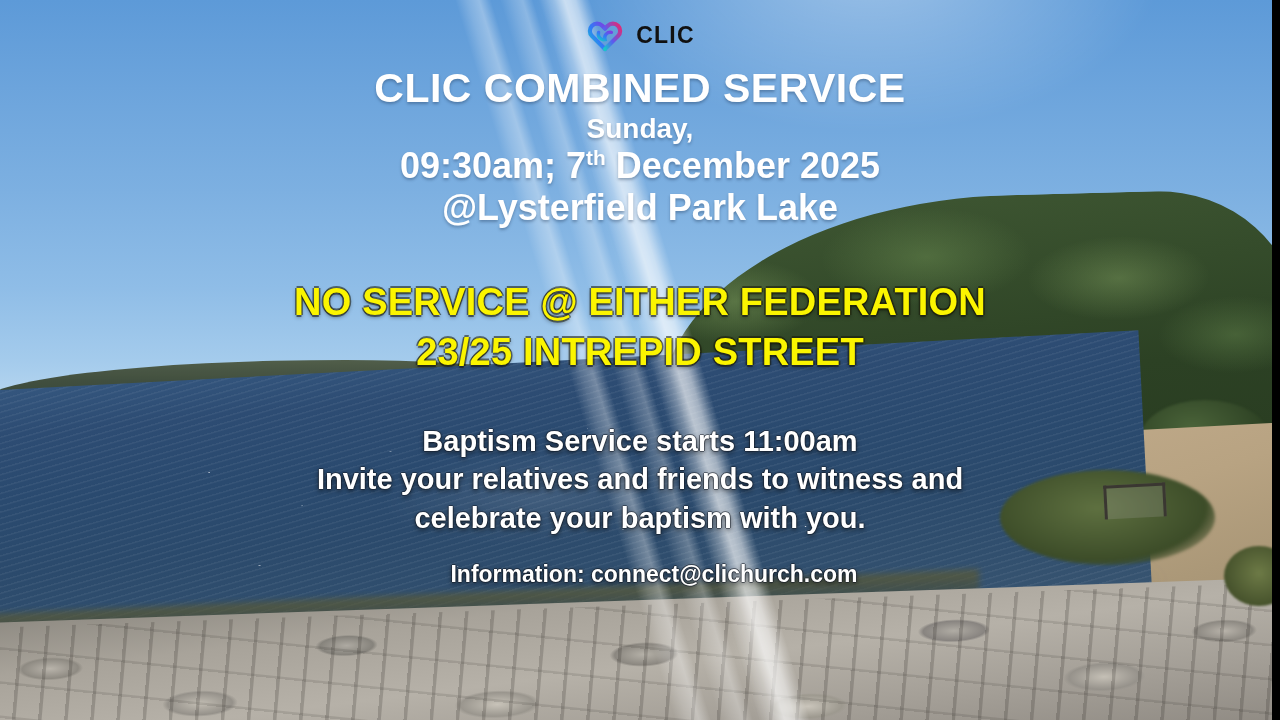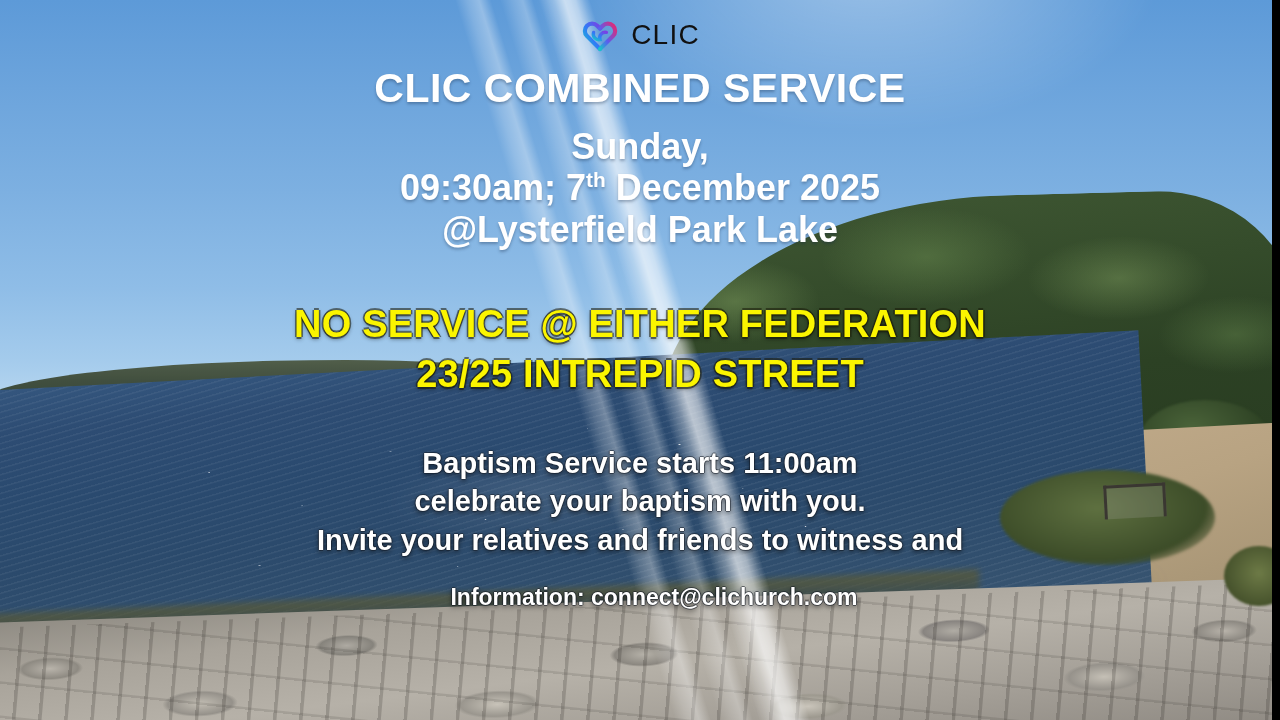--- a/index.html
+++ b/index.html
@@ -241,34 +241,34 @@
   }
 
   
   .logo-row{
     margin-top:14px;
     display:flex; align-items:center; gap:11px;
     height:42px;
   }
   .logo-mark{ width:40px; height:36px; display:block; }
   .logo-word{
-    font-size:28px; font-weight:400; color:#111;
+    font-size:23px; font-weight:700; color:#111;
     letter-spacing:1.2px; line-height:1;
   }
 
   
   .headline{
     margin-top:9px;
     color:#ffffff;
     font-weight:700;
     line-height:1.16;
     text-shadow:0 2px 3px rgba(20,40,70,.34);
   }
   .h-l1{ font-size:41px; letter-spacing:.5px;text-align:right; }
-  .h-l2{ font-size:36px;margin-top:13px; }
+  .h-l2{ font-size:28px; }
   .h-l3{ font-size:36px; }
   .h-l4{ font-size:36px; }
   .sup{ font-size:.58em; vertical-align:super; line-height:0; }
 
   
   .warning{
     margin-top:48px;
     color:#fbf500;
     font-weight:700;
     font-size:38px;
@@ -385,20 +385,20 @@
       <div class="h-l4">@Lysterfield Park Lake</div>
     </div>
 
     <div class="warning">
       <div><span class="u">NO SERVICE </span><span>@ EITHER FEDERATION</span></div>
       <div>23/25 INTREPID STREET</div>
     </div>
 
     <div class="baptism">
       <div>Baptism Service starts 11:00am</div>
+      <div>Invite your relatives and friends to witness and</div>
       <div>celebrate your baptism with you.</div>
-      <div>Invite your relatives and friends to witness and</div>
     </div>
 
     <div class="info">Information: connect@clichurch.com</div>
 
   </div>
 </div>
 
 </body></html>

